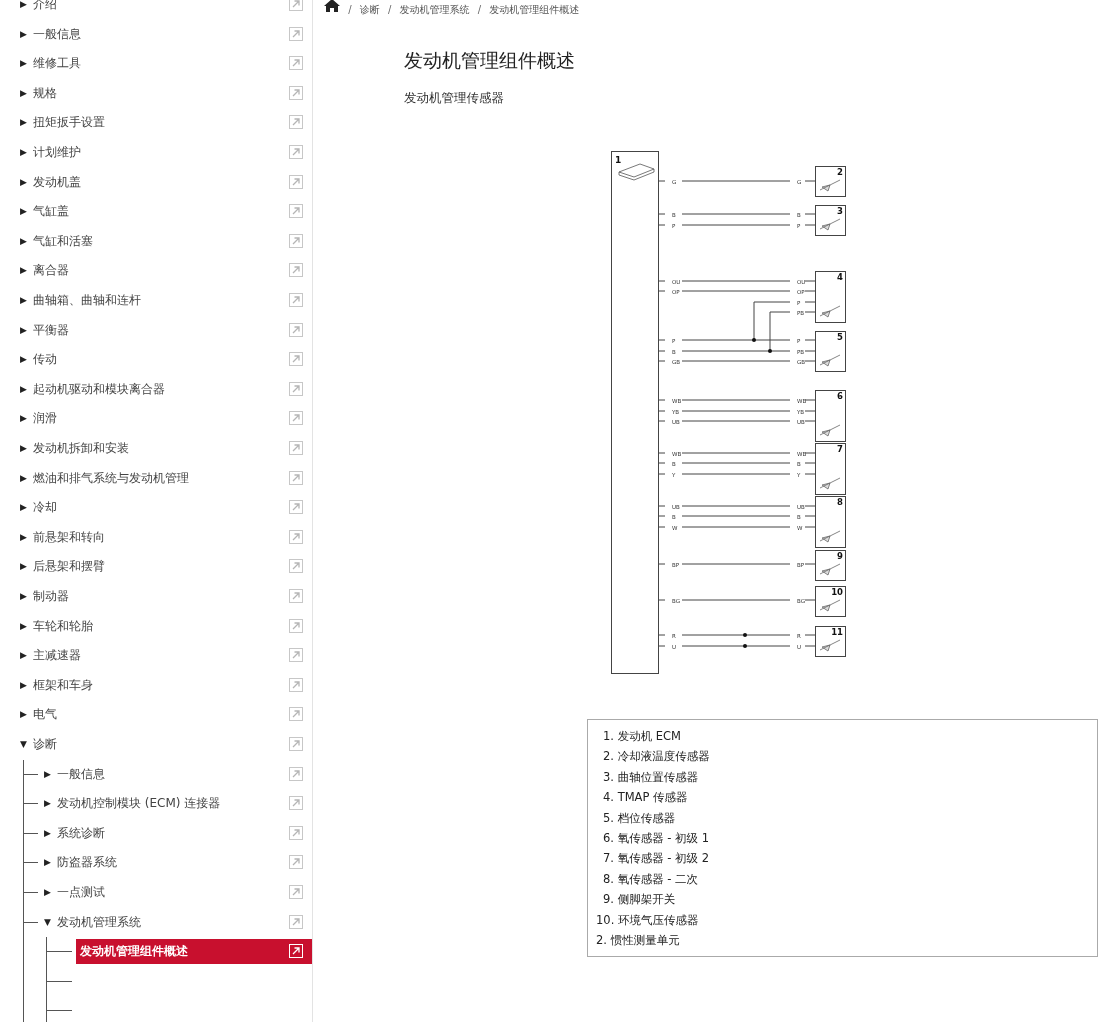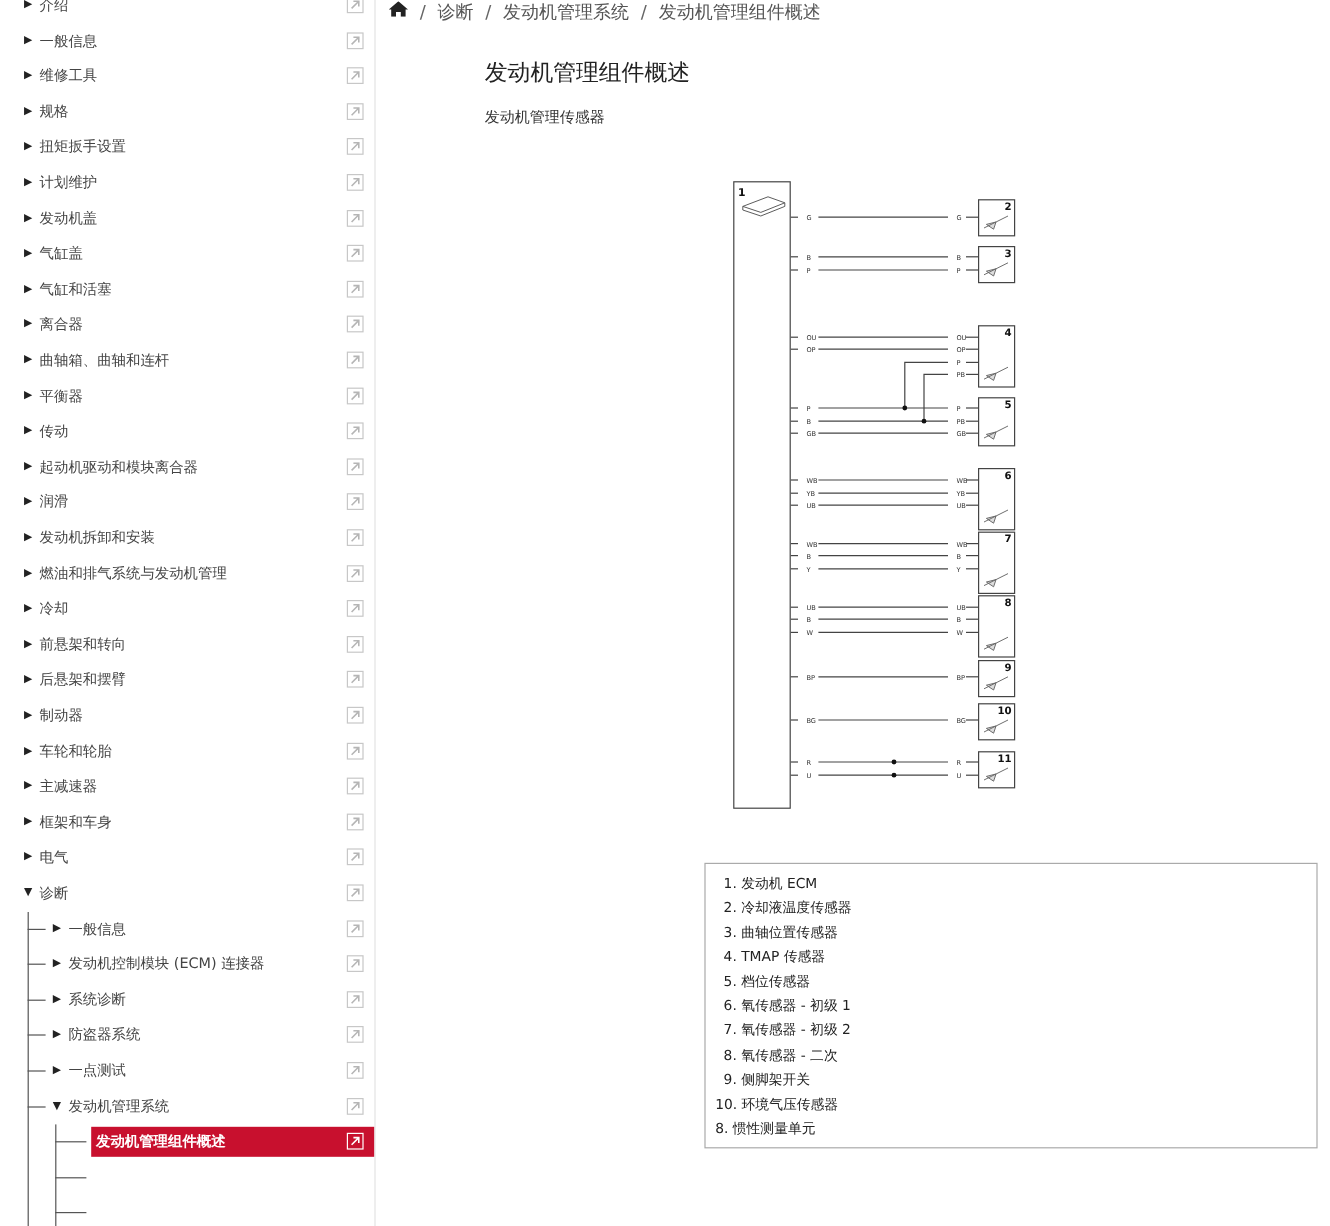--- a/index.html
+++ b/index.html
@@ -13,21 +13,21 @@
          border:1px solid #c7c7c7; }
   .ext svg { position:absolute; left:1px; top:1px; }
   .nav-item.sub .tri { left:44px; }
   .nav-item.sub .lbl { left:57px; }
   .nav-item.sub2 .lbl { left:80px; }
   .nav-item.active .hl { position:absolute; left:76px; top:2px; width:236px; height:25px; background:#c8102e; }
   .nav-item.active .lbl { color:#fff; font-weight:bold; }
   .nav-item.active .ext { border-color:#fff; z-index:2; }
   .tree-line { position:absolute; background:#555; }
 
-  .crumbs { position:absolute; left:324px; top:0; height:20px; font-size:15px; color:#555; line-height:20px; white-space:nowrap; }
+  .crumbs { position:absolute; left:324px; top:0; height:20px; font-size:10px; color:#555; line-height:20px; white-space:nowrap; }
   .crumbs .sep { margin:0 5px; color:#666; }
   .page-title { position:absolute; left:404px; top:48px; font-size:19px; color:#222; }
   .section-h { position:absolute; left:404px; font-size:12.5px; color:#333; }
 
   .legend { position:absolute; left:587px; top:719px; width:511px; height:238px; box-sizing:border-box; border:1px solid #aaa; font-size:11.5px; color:#222; }
   .legend-item { position:absolute; white-space:nowrap; }
 </style>
 </head>
 <body>
 
@@ -514,16 +514,16 @@
     <span class="legend-item" style="left: 15px; top: 9px;">1. 发动机 ECM</span>
     <span class="legend-item" style="left: 15px; top: 29.4px;">2. 冷却液温度传感器</span>
     <span class="legend-item" style="left: 15px; top: 49.8px;">3. 曲轴位置传感器</span>
     <span class="legend-item" style="left: 15px; top: 70.2px;">4. TMAP 传感器</span>
     <span class="legend-item" style="left: 15px; top: 90.6px;">5. 档位传感器</span>
     <span class="legend-item" style="left: 15px; top: 111px;">6. 氧传感器 - 初级 1</span>
     <span class="legend-item" style="left: 15px; top: 131.4px;">7. 氧传感器 - 初级 2</span>
     <span class="legend-item" style="left: 15px; top: 151.8px;">8. 氧传感器 - 二次</span>
     <span class="legend-item" style="left: 15px; top: 172.2px;">9. 侧脚架开关</span>
     <span class="legend-item" style="left: 8px; top: 192.6px;">10. 环境气压传感器</span>
-    <span class="legend-item" style="left: 8px; top: 213px;">8. 惯性测量单元</span>
+    <span class="legend-item" style="left: 8px; top: 213px;">2. 惯性测量单元</span>
   </div>
 
 <div class="section-h" style="top:988px;margin-top:48px;">发动机管理执行器</div>
 
 </body></html>

